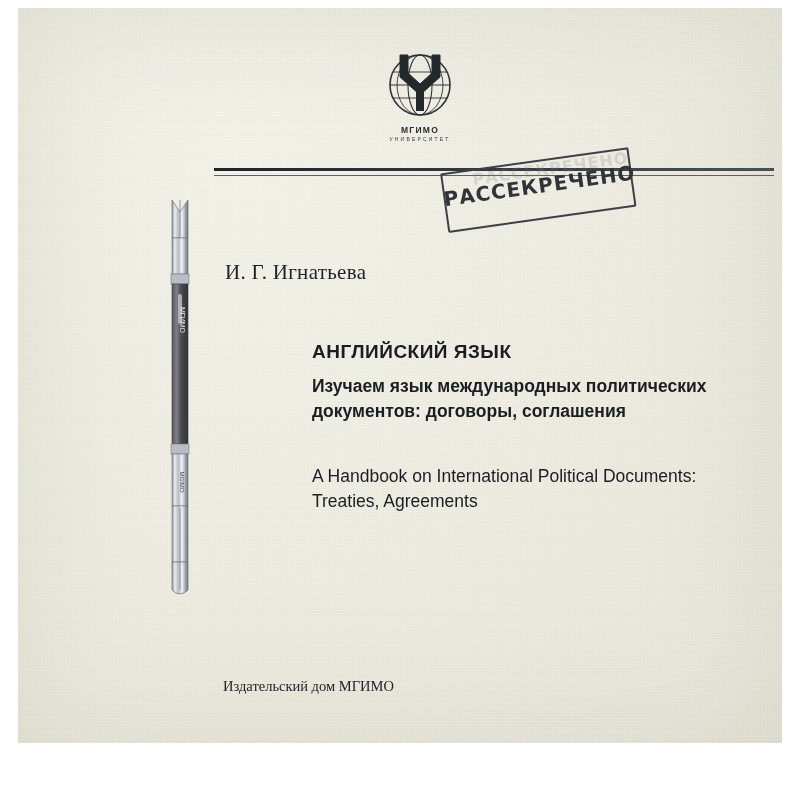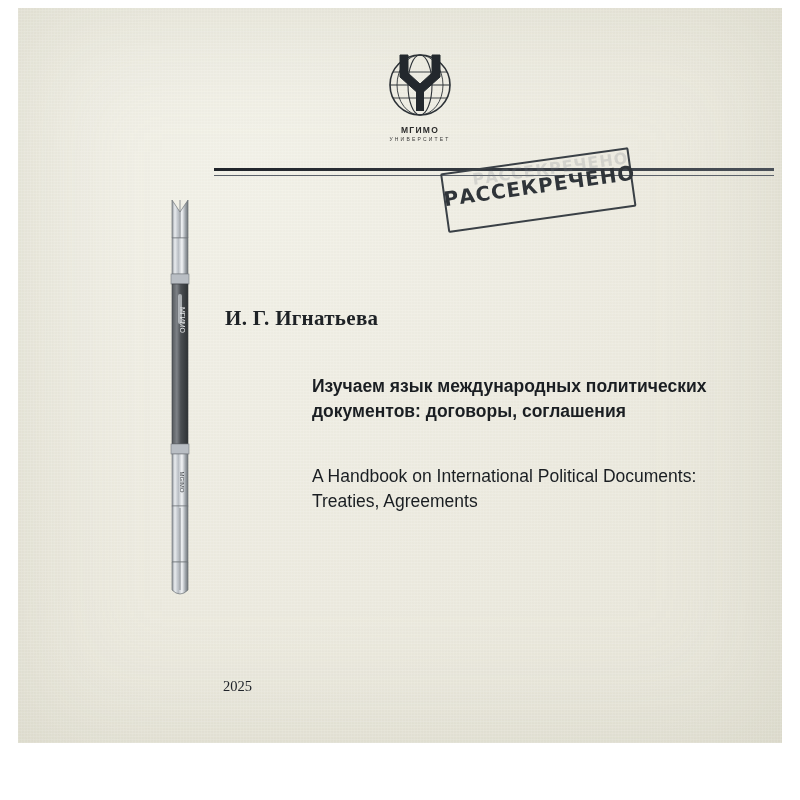--- a/index.html
+++ b/index.html
@@ -137,25 +137,24 @@
     width: 44px;
     height: 400px;
   }
 
   
   #author {
     position: absolute;
     left: 207px;
     top: 252px;
     font-size: 21px;
-    font-weight: bold;
+    font-weight: normal;
     color: #1e2226;
     font-family: "Liberation Serif", serif;
     letter-spacing: 0.3px;
-    margin-top: 46px;
   }
   #title-main {
     position: absolute;
     left: 294px;
     top: 333px;
     font-size: 19px;
     font-weight: bold;
     color: #1a1e22;
     letter-spacing: 0.5px;
   }
@@ -252,20 +251,21 @@
       <rect x="14" y="256" width="16" height="52" fill="url(#steel)" stroke="#6d7277" stroke-width="0.6"></rect>
       <text x="22" y="284" font-size="6" fill="#4a4e52" text-anchor="middle" transform="rotate(90 22 284)" font-family="Liberation Sans, sans-serif">MGIMO</text>
       <rect x="14" y="308" width="16" height="56" fill="url(#steel)" stroke="#6d7277" stroke-width="0.6"></rect>
       <path d="M14 364 L30 364 L30 392 Q22 400 14 392 Z" fill="url(#steel)" stroke="#6d7277" stroke-width="0.7"></path>
       <line x1="22" y1="310" x2="22" y2="392" stroke="#7a7f84" stroke-width="0.8"></line>
       <line x1="22" y1="2" x2="22" y2="40" stroke="#7a7f84" stroke-width="0.8"></line>
     </svg>
 
     <div id="author">И. Г. Игнатьева</div>
 
+    <div id="title-main">АНГЛИЙСКИЙ ЯЗЫК</div>
     <div id="subtitle-ru">Изучаем язык международных политических документов: договоры, соглашения</div>
     <div id="subtitle-en">A Handbook on International Political Documents: Treaties, Agreements</div>
 
     <div id="imprint">
-      <span class="imprint-line">2025</span>
+      <span class="imprint-line">Издательский дом МГИМО</span>
     </div>
   </div>
 </div>
 
 </body></html>

